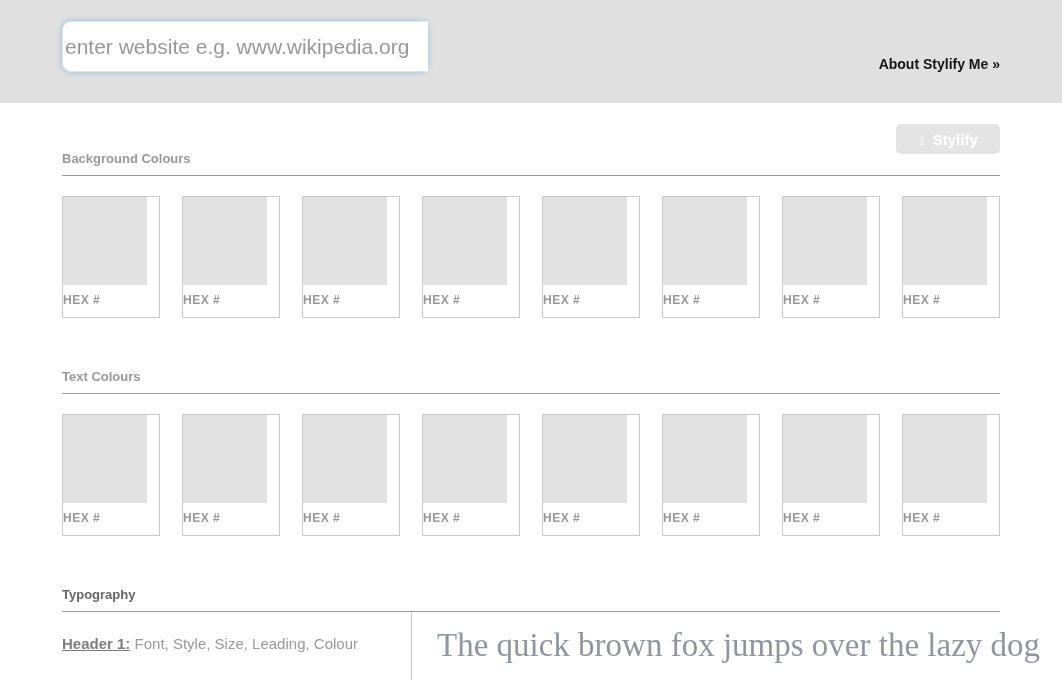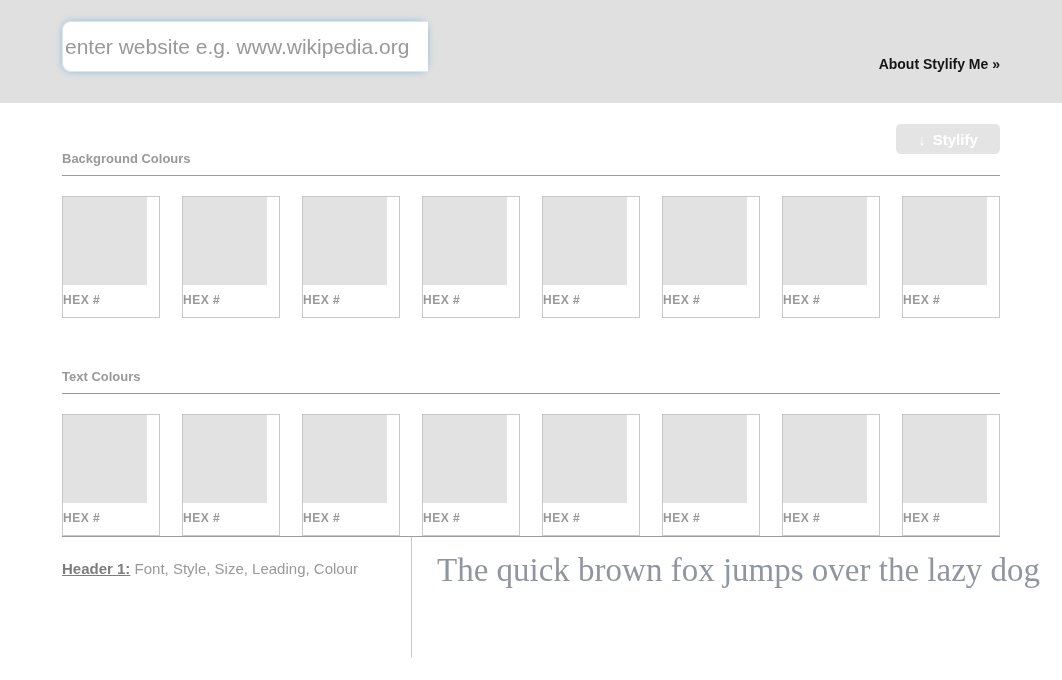--- a/index.html
+++ b/index.html
@@ -242,20 +242,21 @@
     <div class="sw"></div>
     <div class="hex">HEX #</div>
   </div>
 
   <div class="card">
     <div class="sw"></div>
     <div class="hex">HEX #</div>
   </div>
 </div>
 
+  <h2 class="section-title spaced dark">Typography</h2>
   <hr class="rule">
 
   <div class="typo-row">
     <div class="typo-left">
       <span class="lbl">Header 1:</span><span> Font, Style, Size, Leading, Colour</span>
     </div>
     <div class="typo-right">
       <div class="sample-text">The quick brown fox jumps over the lazy dog</div>
     </div>
   </div>

